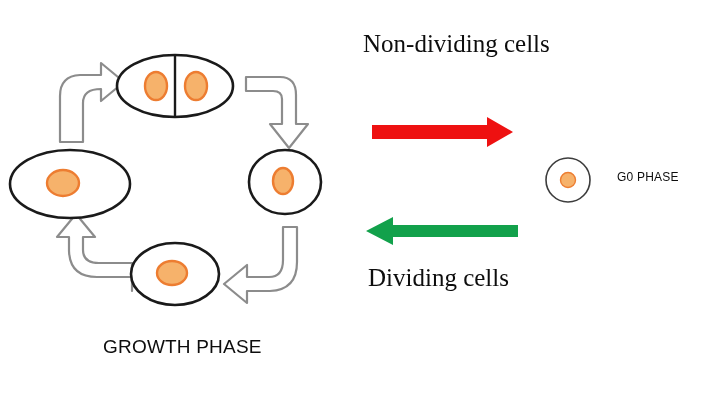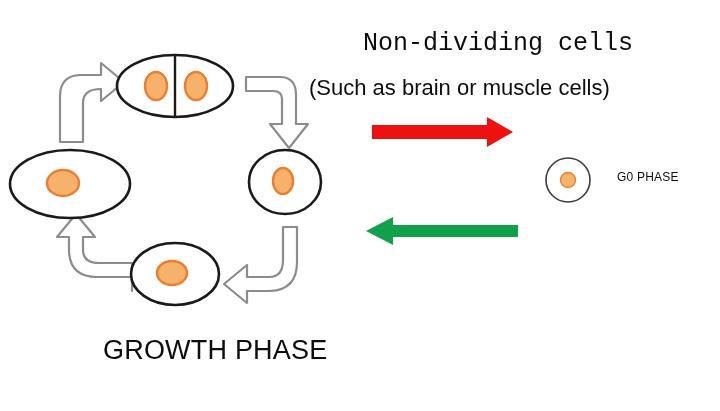--- a/index.html
+++ b/index.html
@@ -31,21 +31,20 @@
   .serif {
     font-family: "Liberation Serif", serif;
   }
   .sans {
     font-family: "Liberation Sans", sans-serif;
   }
   #label-nondividing {
     left: 363px;
     top: 31px;
     font-size: 25px;
-    font-family: Liberation Mono, monospace;
   }
   #label-suchas {
     left: 309px;
     top: 77px;
     font-size: 22px;
   }
   #label-dividing {
     left: 368px;
     top: 265px;
     font-size: 25px;
@@ -53,21 +52,21 @@
   #label-g0 {
     left: 617px;
     top: 171px;
     font-size: 12px;
     font-weight: 400;
     letter-spacing: 0.2px;
   }
   #label-growth {
     left: 103px;
     top: 337px;
-    font-size: 27px;
+    font-size: 19px;
     letter-spacing: 0.2px;
   }
 </style>
 </head>
 <body>
 
 <div id="canvas">
 
   <svg class="layer" viewBox="0 0 720 411" width="720" height="411" xmlns="http://www.w3.org/2000/svg">
 
@@ -123,20 +122,20 @@
     </g>
 
     <g>
       <path d="M 518,225 L 393,225 L 393,217 L 366,231 L 393,245 L 393,237 L 518,237 Z" fill="#12a14b"></path>
     </g>
 
   </svg>
 
   <div class="txt serif" id="label-nondividing">Non-dividing cells</div>
 
-  <div class="txt sans" id="label-suchas">(Such as brain or muscle cells)</div>
 
+  <div class="txt serif" id="label-dividing">Dividing cells</div>
 
   <div class="txt sans" id="label-g0">G0 PHASE</div>
 
   <div class="txt sans" id="label-growth">GROWTH PHASE</div>
 
 </div>
 
 </body></html>

